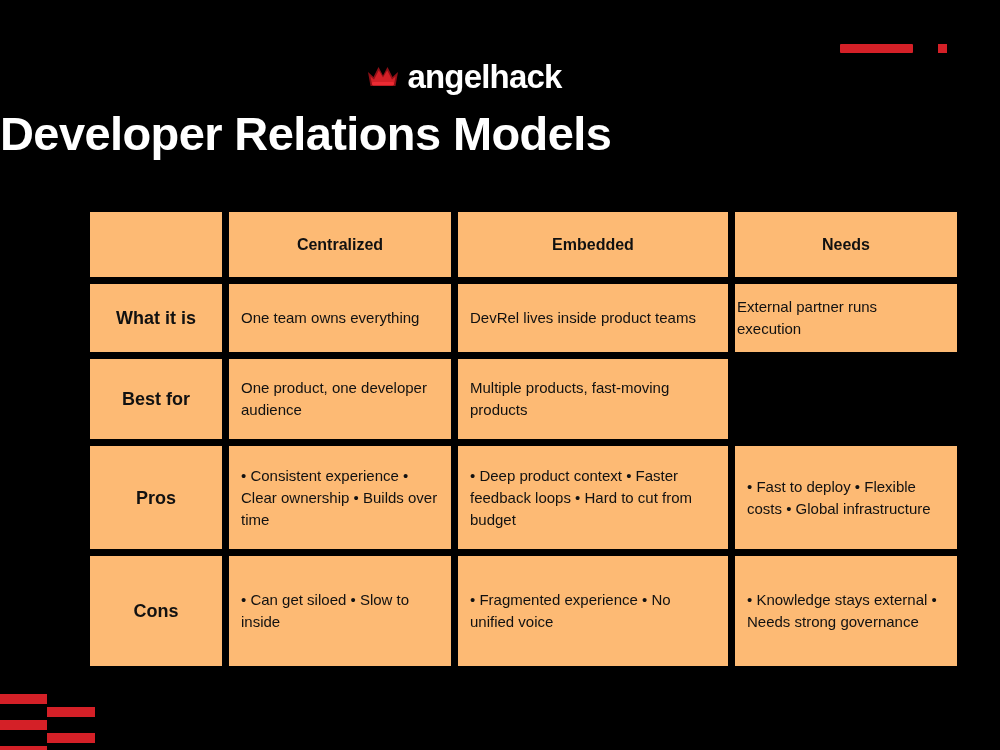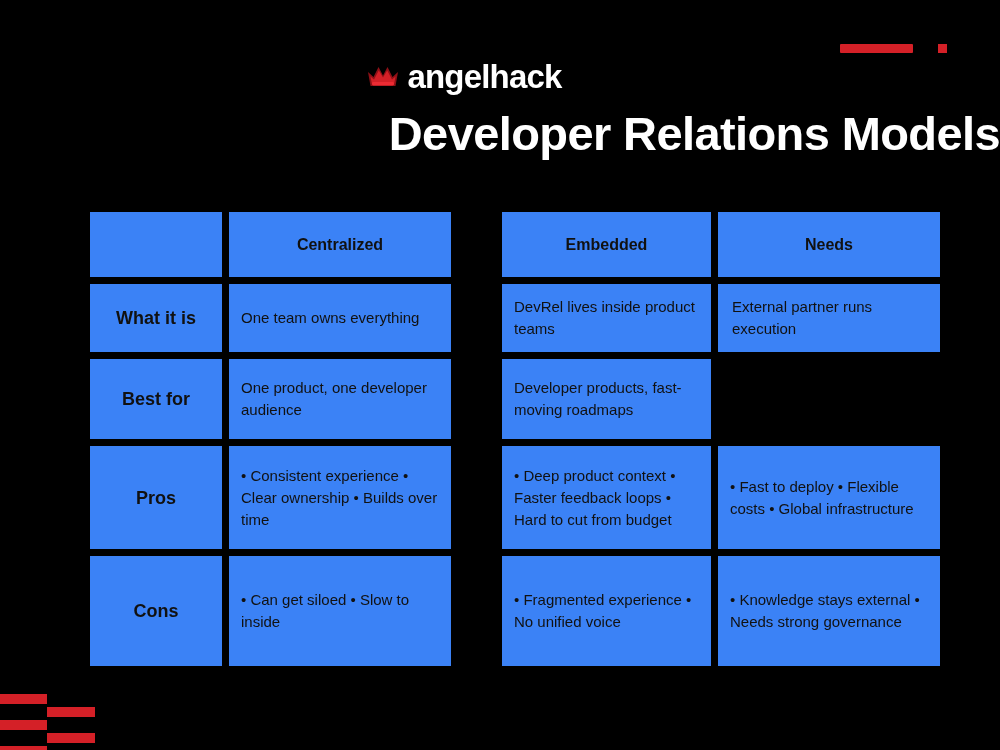--- a/index.html
+++ b/index.html
@@ -96,21 +96,21 @@
     line-height: 1;
     white-space: nowrap;
   }
 
   
   .title {
     position: absolute;
     top: 103px;
     left: 0;
     width: 1000px;
-    text-align: right;
+    text-align: left;
     color: #ffffff;
     font-size: 47px;
     font-weight: bold;
     letter-spacing: -0.6px;
     line-height: 62px;
     white-space: nowrap;
   }
 
   
   .table {
@@ -120,52 +120,52 @@
     width: 819px;
     display: flex;
     flex-direction: column;
     gap: 7px;
   }
   .trow {
     display: flex;
     gap: 7px;
   }
   .cell {
-    background: #3b82f6;
+    background: #fdba74;
     box-sizing: border-box;
     padding: 10px 12px;
     color: #111111;
     font-size: 15px;
     line-height: 22px;
     display: flex;
     align-items: center;
   }
   .cell.c0 { width: 132px; flex: none; justify-content: center; }
   .cell.c1 { width: 222px; flex: none; }
-  .cell.c2 { width: 209px; flex: none; margin-left: 44px; }
+  .cell.c2 { width: 270px; flex: none; }
   .cell.c3 { width: 222px; flex: none; }
 
   .trow.r-head .cell { height: 65px; justify-content: center; }
   .trow.r-head .cell.hdr {
     font-weight: bold;
     font-size: 16px;
     text-align: center;
   }
   .trow.r1 .cell { height: 68px; }
   .trow.r2 .cell { height: 80px; }
   .trow.r3 .cell { height: 103px; }
   .trow.r4 .cell { height: 110px; }
 
   .rowlabel {
     font-weight: bold;
     font-size: 18px;
     text-align: center;
   }
   .cell .txt { display: block; width: 100%; }
-  .cell.pad-l { padding-left: 14px; }
+  .cell.pad-l { padding-left: 2px; }
   .bullets { display: block; width: 100%; }
 </style>
 </head>
 <body>
 
 <div class="slide">
 
   <div class="deco-tr">
     <span class="bar"></span>
     <span class="sq"></span>
@@ -215,21 +215,21 @@
     </div>
 
     <div class="trow r2">
       <div class="cell c0">
         <span class="rowlabel">Best for</span>
       </div>
       <div class="cell c1">
         <span class="txt">One product, one developer audience</span>
       </div>
       <div class="cell c2">
-        <span class="txt">Developer products, fast-moving roadmaps</span>
+        <span class="txt">Multiple products, fast-moving products</span>
       </div>
     </div>
 
     <div class="trow r3">
       <div class="cell c0">
         <span class="rowlabel">Pros</span>
       </div>
       <div class="cell c1">
         <span class="bullets">• Consistent experience • Clear ownership • Builds over time</span>
       </div>

